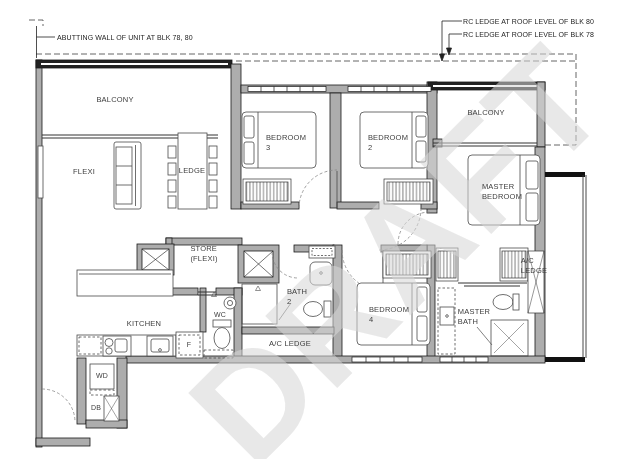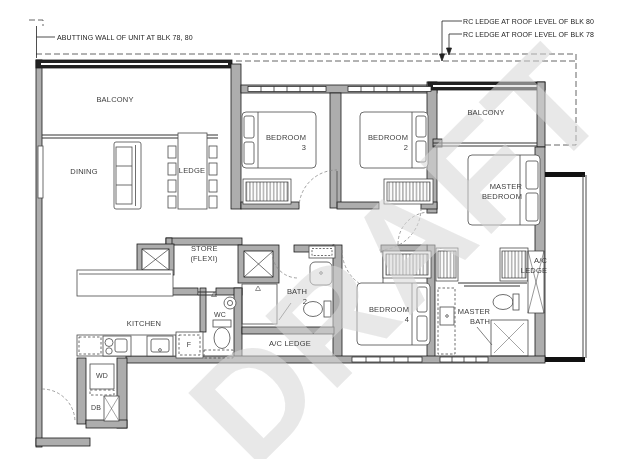--- a/index.html
+++ b/index.html
@@ -11,21 +11,21 @@
   .wm{
     position:absolute;left:398px;top:255px;
     transform:translate(-50%,-50%) rotate(-45deg);
     font:bold 148px "Liberation Sans",sans-serif;
     color:#d7d7d7;opacity:.55;letter-spacing:2px;white-space:nowrap;
     pointer-events:none;z-index:2;
   }
   .lbl{
     position:absolute;transform:translate(-50%,-50%);
     font:7.5px "Liberation Sans",sans-serif;color:#3c3c3c;
-    text-align:right;white-space:pre-line;line-height:1.3;letter-spacing:.2px;
+    text-align:left;white-space:pre-line;line-height:1.3;letter-spacing:.2px;
     z-index:3;
   }
   .sm{font-size:7px;}
   .ann{
     position:absolute;transform:translateY(-50%);
     font:7px "Liberation Sans",sans-serif;color:#1c1c1c;
     white-space:nowrap;letter-spacing:.1px;z-index:3;
   }
 </style>
 </head>
@@ -301,21 +301,21 @@
   </g>
 </svg>
 
 <div class="wm">DRAFT</div>
 
 <div class="ann" style="left:57px;top:37px">ABUTTING WALL OF UNIT AT BLK 78, 80</div>
 <div class="ann" style="left:463px;top:21px">RC LEDGE AT ROOF LEVEL OF BLK 80</div>
 <div class="ann" style="left:463px;top:34px">RC LEDGE AT ROOF LEVEL OF BLK 78</div>
 
 <div class="lbl" style="left:115px;top:100px">BALCONY</div>
-<div class="lbl" style="left:84px;top:172px">DINING</div>
+<div class="lbl" style="left:84px;top:172px">FLEXI</div>
 <div class="lbl" style="left:192px;top:171px">LEDGE</div>
 <div class="lbl" style="left:286px;top:143px">BEDROOM
 3</div>
 <div class="lbl" style="left:388px;top:143px">BEDROOM
 2</div>
 <div class="lbl" style="left:486px;top:113px">BALCONY</div>
 <div class="lbl" style="left:502px;top:192px">MASTER
 BEDROOM</div>
 <div class="lbl" style="left:204px;top:254px">STORE
 (FLEXI)</div>

